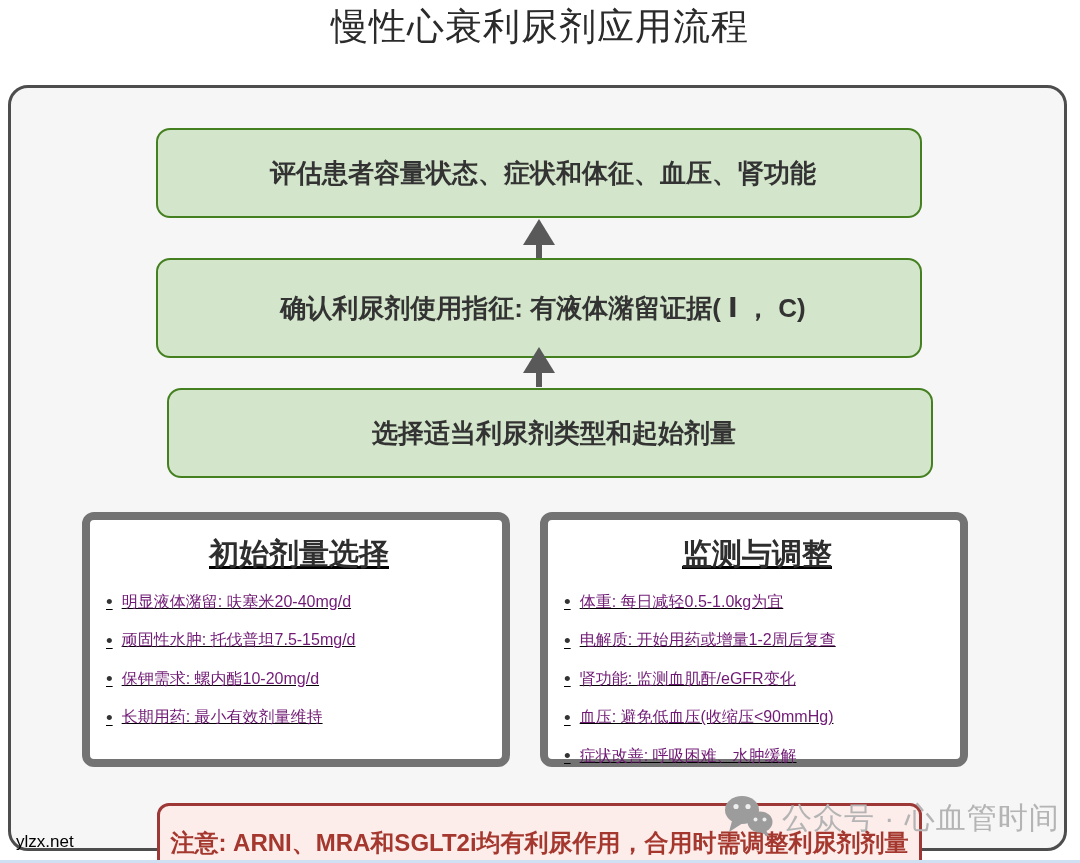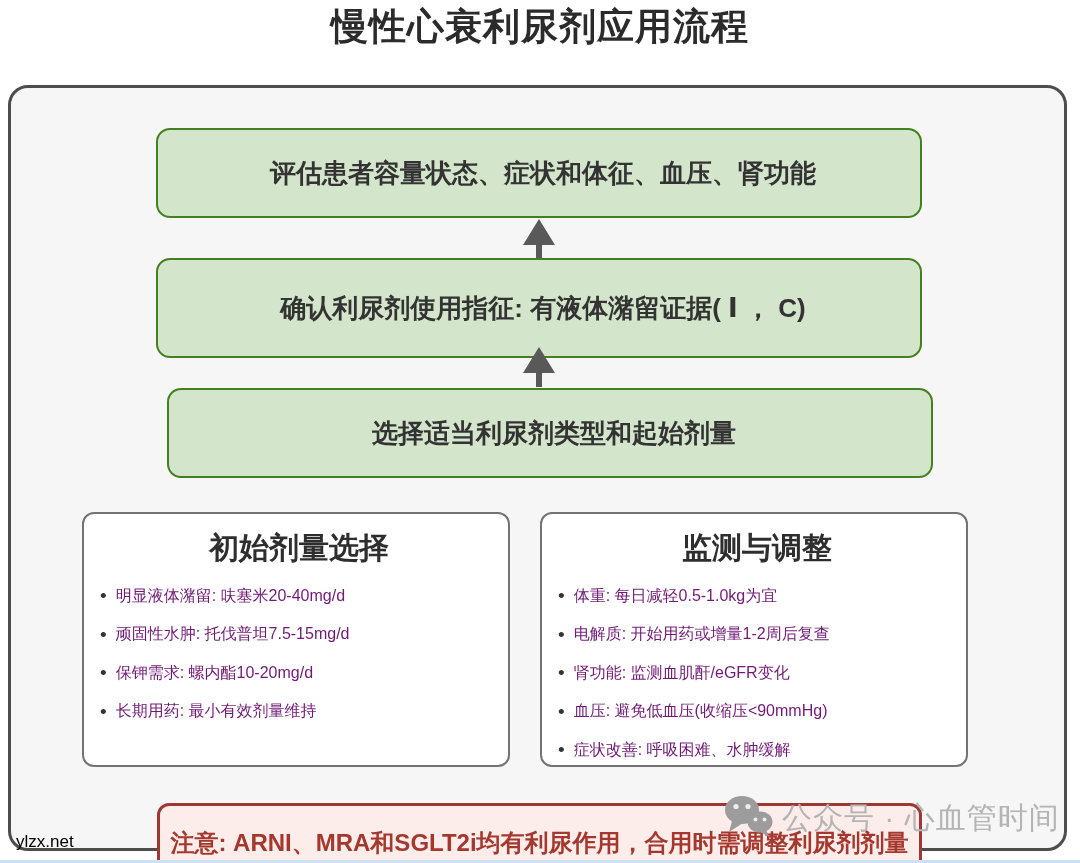--- a/index.html
+++ b/index.html
@@ -9,21 +9,21 @@
     font-family:"Liberation Sans","DejaVu Sans",sans-serif;
     position:relative;overflow:hidden;
   }
   *{box-sizing:border-box;}
 
   .page{position:absolute;inset:0;}
 
   .title{
     position:absolute;top:2px;left:0;width:100%;
     margin:0;text-align:center;
-    font-size:37px;font-weight:700;color:#2b2b2b;
+    font-size:37px;font-weight:400;color:#2b2b2b;
     letter-spacing:1px;
   }
 
   .container{
     position:absolute;left:8px;top:85px;width:1059px;height:766px;
     background:#f6f6f6;
     border:3px solid #4d4d4d;border-radius:20px;
   }
 
   .step{
@@ -49,22 +49,23 @@
     width:0;height:0;
     border-left:16px solid transparent;
     border-right:16px solid transparent;
     border-bottom:26px solid #595959;
   }
   .arrow-stem{width:6px;height:14px;background:#595959;}
 
   .panel{
     position:absolute;top:512px;width:428px;height:255px;
     background:#ffffff;
-    border:2px solid #737373;border-radius:12px;
+    border:8px solid #737373;border-radius:12px;
     padding:12px 10px 0 16px;
+    text-decoration:underline;
   }
   .panel-left{left:82px;}
   .panel-right{left:540px;}
   .panel-title{
     text-align:center;font-size:30px;font-weight:700;color:#2e2e2e;
     margin:2px 0 8px 0;
   }
   .panel-list{list-style:none;margin:0;padding:0;}
   .panel-list li{
     height:38.5px;display:flex;align-items:center;

